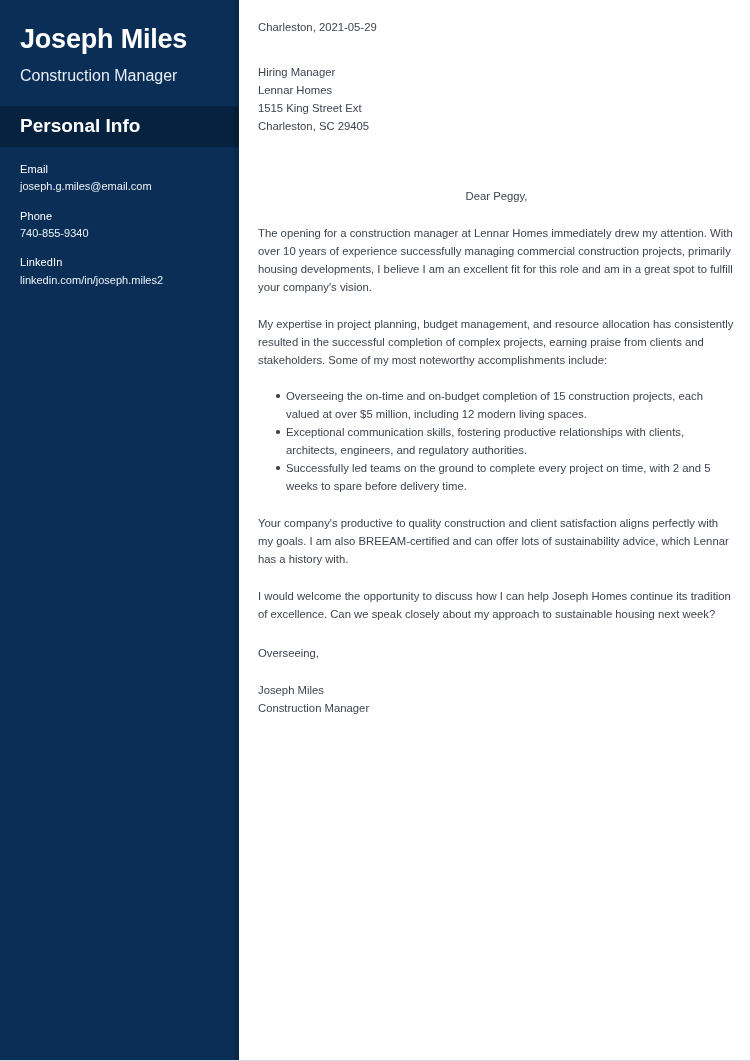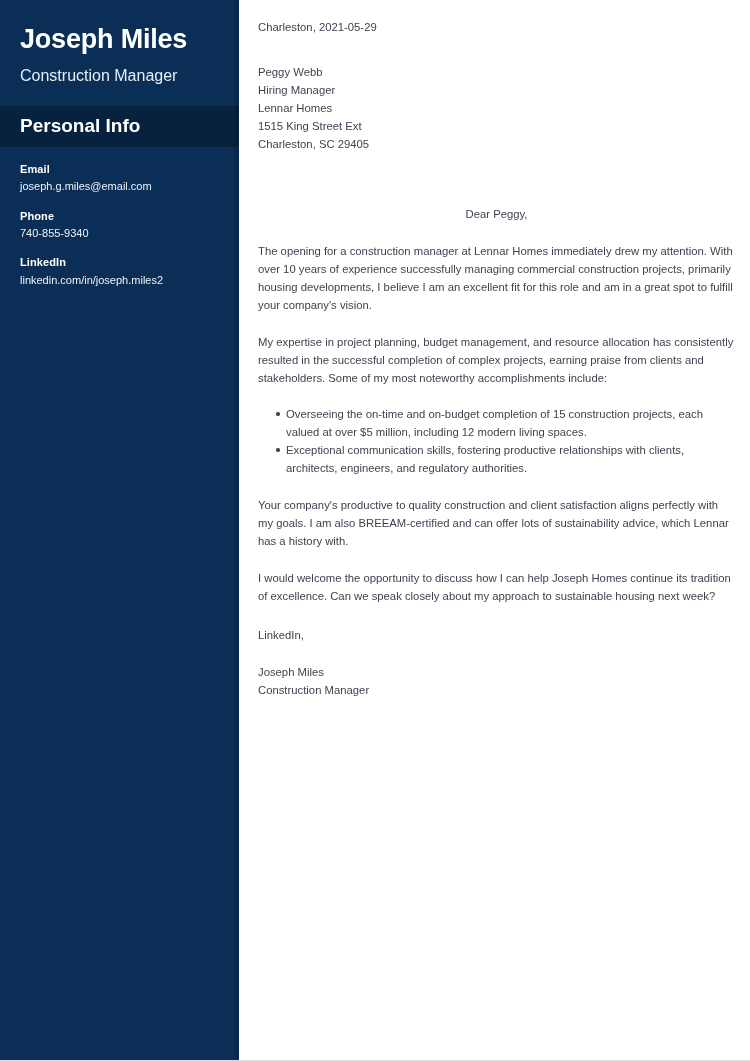--- a/index.html
+++ b/index.html
@@ -78,21 +78,21 @@
   }
 
   .contacts {
     padding: 14px 20px 0 20px;
   }
   .contact-item {
     margin-bottom: 12px;
   }
   .contact-label {
     font-size: 11px;
-    font-weight: bold;
+    font-weight: normal;
     color: #ffffff;
     line-height: 1.5;
     margin: 0;
     letter-spacing: 0.1px;
   }
   .contact-value {
     font-size: 11px;
     font-weight: normal;
     color: #eef3f8;
     line-height: 1.55;
@@ -211,43 +211,43 @@
     </div>
 
     <div class="sidebar-edge"></div>
   </aside>
 
   <main class="letter">
 
     <p class="letter-date">Charleston, 2021-05-29</p>
 
     <div class="recipient">
-      <p class="recipient-line">Peggy Webb</p>
       <p class="recipient-line">Hiring Manager</p>
       <p class="recipient-line">Lennar Homes</p>
       <p class="recipient-line">1515 King Street Ext</p>
       <p class="recipient-line">Charleston, SC 29405</p>
     </div>
 
     <p class="salutation">Dear Peggy,</p>
 
     <p class="body-para">The opening for a construction manager at Lennar Homes immediately drew my attention. With over 10 years of experience successfully managing commercial construction projects, primarily housing developments, I believe I am an excellent fit for this role and am in a great spot to fulfill your company's vision.</p>
 
     <p class="body-para">My expertise in project planning, budget management, and resource allocation has consistently resulted in the successful completion of complex projects, earning praise from clients and stakeholders. Some of my most noteworthy accomplishments include:</p>
 
     <ul class="achievements">
       <li class="achievement-item">Overseeing the on-time and on-budget completion of 15 construction projects, each valued at over $5 million, including 12 modern living spaces.</li>
       <li class="achievement-item">Exceptional communication skills, fostering productive relationships with clients, architects, engineers, and regulatory authorities.</li>
+      <li class="achievement-item">Successfully led teams on the ground to complete every project on time, with 2 and 5 weeks to spare before delivery time.</li>
     </ul>
 
     <p class="body-para">Your company's productive to quality construction and client satisfaction aligns perfectly with my goals. I am also BREEAM-certified and can offer lots of sustainability advice, which Lennar has a history with.</p>
 
     <p class="body-para">I would welcome the opportunity to discuss how I can help Joseph Homes continue its tradition of excellence. Can we speak closely about my approach to sustainable housing next week?</p>
 
-    <p class="closing">LinkedIn,</p>
+    <p class="closing">Overseeing,</p>
 
     <div class="signature-block">
       <p class="signature-line">Joseph Miles</p>
       <p class="signature-line">Construction Manager</p>
     </div>
 
   </main>
 
 </div>
 

